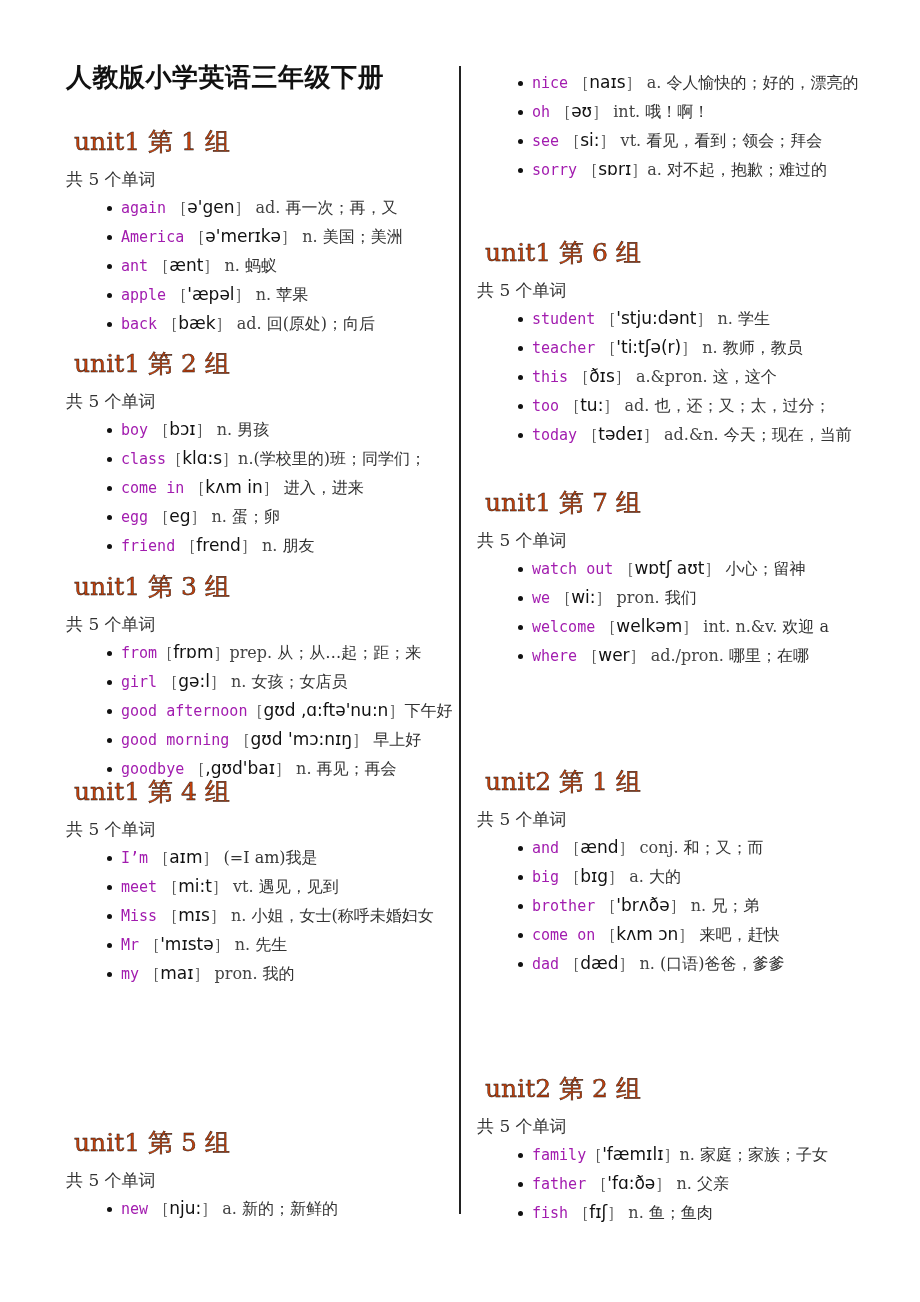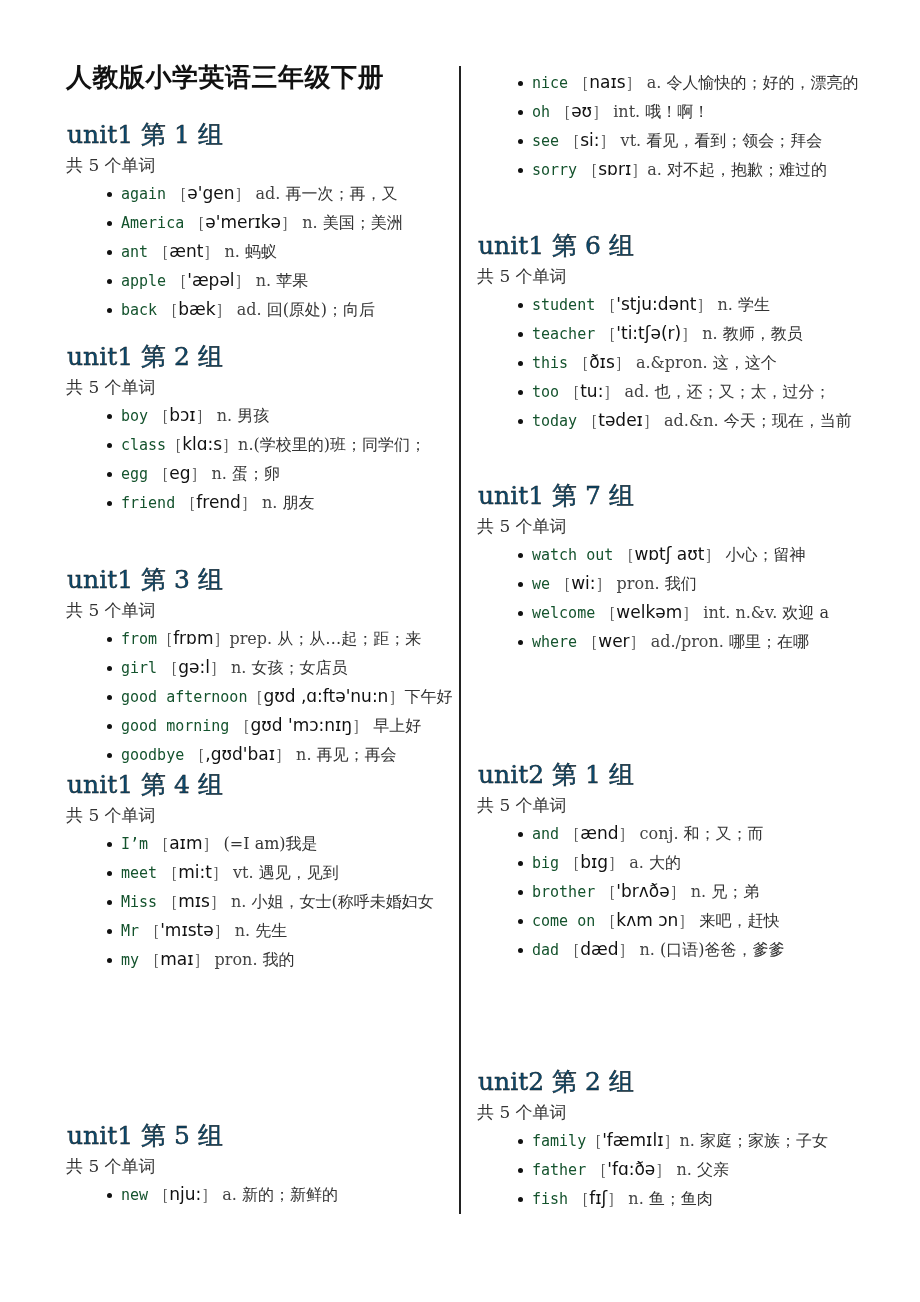--- a/index.html
+++ b/index.html
@@ -48,25 +48,25 @@
     }
     .group {
       position: absolute;
       left: 0;
       width: 390px;
     }
     .group-title {
       font-family: "DejaVu Serif", "Liberation Serif", serif;
       font-size: 25px;
       font-weight: normal;
-      margin: 1px;
+      margin: 8px;
       height: 34px;
       line-height: 34px;
       white-space: nowrap;
-      color: #0c4a6e;
+      color: #c2410c;
       -webkit-text-stroke: 0.4px #111;
     }
     .group-count {
       font-size: 17px;
       height: 24px;
       line-height: 24px;
       color: #333;
       white-space: nowrap;
     }
     ul.words {
@@ -88,21 +88,21 @@
       left: 1px;
       top: 13px;
       width: 5px;
       height: 5px;
       border-radius: 50%;
       background: #111;
     }
     .w {
       font-family: "DejaVu Sans Mono", "Liberation Mono", monospace;
       font-size: 15px;
-      color: #14532d;
+      color: #a21caf;
     }
     .ph {
       font-family: "DejaVu Sans", "Liberation Sans", sans-serif;
       font-size: 17px;
       color: #111;
     }
     .br {
       color: #555;
     }
     .pos {
@@ -135,20 +135,21 @@
         <li><span class="w">back</span> <span class="br">［</span><span class="ph">bæk</span><span class="br">］</span> <span class="pos">ad.</span> <span class="def">回(原处)；向后</span></li>
       </ul>
     </section>
 
     <section class="group" style="top:339px">
       <h2 class="group-title">unit1 第 2 组</h2>
       <div class="group-count">共 5 个单词</div>
       <ul class="words">
         <li><span class="w">boy</span> <span class="br">［</span><span class="ph">bɔɪ</span><span class="br">］</span> <span class="pos">n.</span> <span class="def">男孩</span></li>
         <li><span class="w">class</span><span class="br">［</span><span class="ph">klɑ:s</span><span class="br">］</span><span class="pos">n.</span><span class="def">(学校里的)班；同学们；</span></li>
+        <li><span class="w">come in</span> <span class="br">［</span><span class="ph">kʌm in</span><span class="br">］</span> <span class="def">进入，进来</span></li>
         <li><span class="w">egg</span> <span class="br">［</span><span class="ph">eg</span><span class="br">］</span> <span class="pos">n.</span> <span class="def">蛋；卵</span></li>
         <li><span class="w">friend</span> <span class="br">［</span><span class="ph">frend</span><span class="br">］</span> <span class="pos">n.</span> <span class="def">朋友</span></li>
       </ul>
     </section>
 
     <section class="group" style="top:562px">
       <h2 class="group-title">unit1 第 3 组</h2>
       <div class="group-count">共 5 个单词</div>
       <ul class="words">
         <li><span class="w">from</span><span class="br">［</span><span class="ph">frɒm</span><span class="br">］</span><span class="pos">prep.</span> <span class="def">从；从…起；距；来</span></li>

